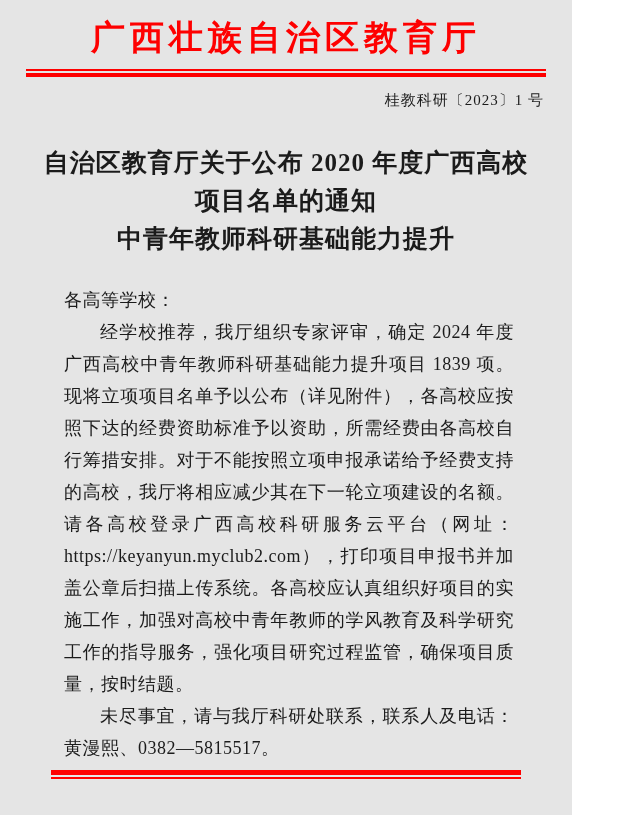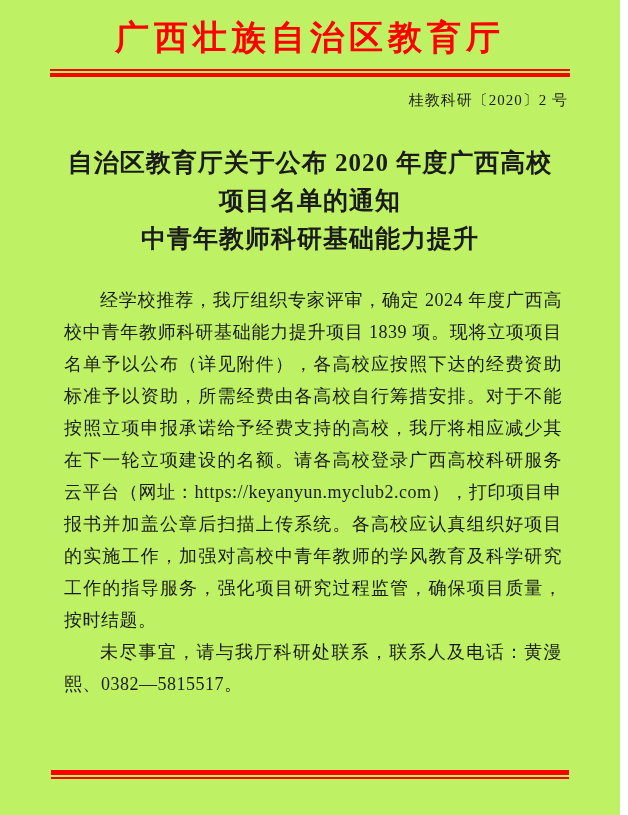--- a/index.html
+++ b/index.html
@@ -1,20 +1,20 @@
 <!DOCTYPE html>
 <html><head>
 <meta charset="utf-8">
 <style>
   html, body { margin: 0; padding: 0; background: #ffffff; }
   .page {
     position: relative;
-    width: 620px;
+    width: 572px;
     height: 815px;
-    background: #bef264;
+    background: #e5e5e5;
     overflow: hidden;
     font-family: "Liberation Serif", "DejaVu Serif", serif;
     color: #1b1b1b;
   }
   .org-title {
     margin-top: 16px;
     text-align: center;
     color: #fe0000;
     font-size: 34px;
     font-weight: bold;
@@ -60,29 +60,30 @@
 
 <div class="page">
 
   <div class="org-title">广西壮族自治区教育厅</div>
 
   <div class="header-rule">
     <div class="rule-thin"></div>
     <div class="rule-thick"></div>
   </div>
 
-  <div class="doc-number">桂教科研〔2020〕2 号</div>
+  <div class="doc-number">桂教科研〔2023〕1 号</div>
 
   <div class="doc-title">
     <div>自治区教育厅关于公布 2020 年度广西高校</div>
     <div>项目名单的通知</div>
     <div>中青年教师科研基础能力提升</div>
   </div>
 
   <div class="body-block">
+    <p class="salutation">各高等学校：</p>
     <p class="para">经学校推荐，我厅组织专家评审，确定 2024 年度广西高校中青年教师科研基础能力提升项目 1839 项。现将立项项目名单予以公布（详见附件），各高校应按照下达的经费资助标准予以资助，所需经费由各高校自行筹措安排。对于不能按照立项申报承诺给予经费支持的高校，我厅将相应减少其在下一轮立项建设的名额。请各高校登录广西高校科研服务云平台（网址：https://keyanyun.myclub2.com），打印项目申报书并加盖公章后扫描上传系统。各高校应认真组织好项目的实施工作，加强对高校中青年教师的学风教育及科学研究工作的指导服务，强化项目研究过程监管，确保项目质量，按时结题。</p>
     <p class="para">未尽事宜，请与我厅科研处联系，联系人及电话：黄漫熙、0382—5815517。</p>
   </div>
 
   <div class="footer-rule">
     <div class="rule-thick"></div>
     <div class="rule-thin"></div>
   </div>
 
 </div>

